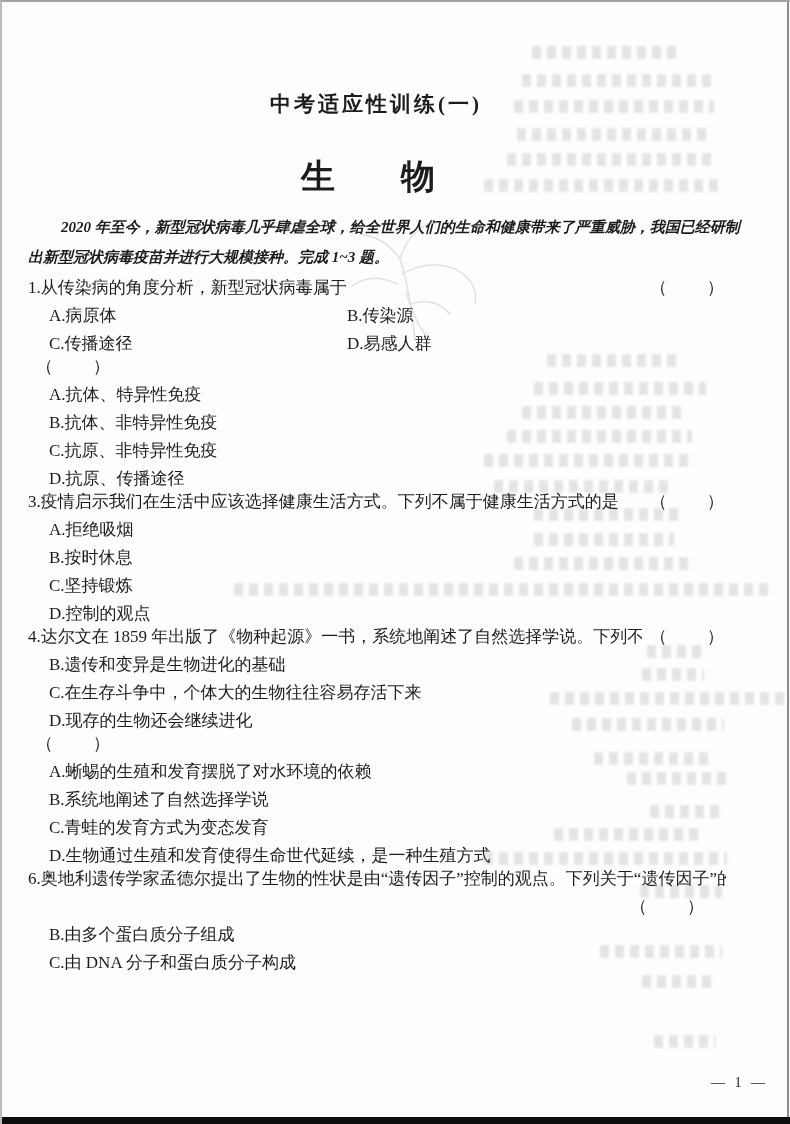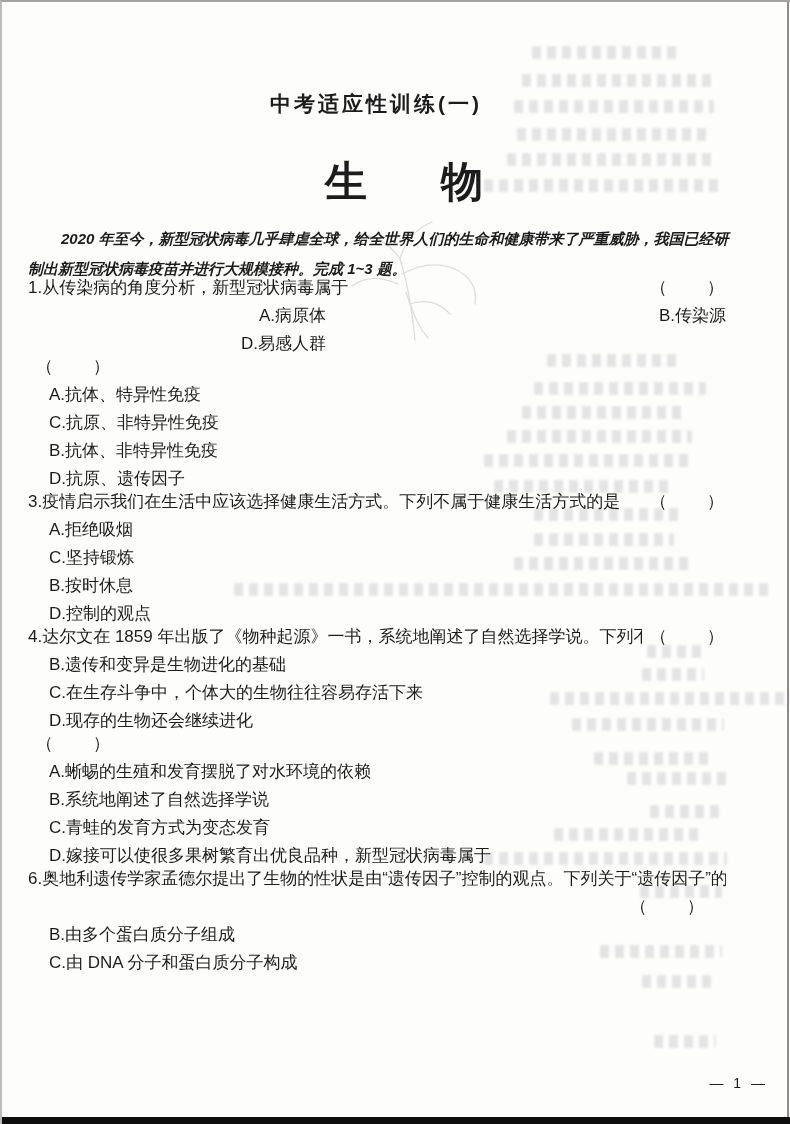--- a/index.html
+++ b/index.html
@@ -1,55 +1,55 @@
 <!DOCTYPE html>
 <html><head>
 <meta charset="utf-8">
 <style>
   html,body{margin:0;padding:0;background:#e8e8e8;}
   .page{
     position:relative;
     width:790px;height:1124px;
     background:#fdfdfc;
     overflow:hidden;
-    font-family:Liberation Sans, sans-serif;
+    font-family:Liberation Serif, serif;
     color:#1c1c1c;
     box-sizing:border-box;
     border-top:2px solid #a3a3a3;
     border-left:2px solid #bcbcbc;
   }
   .right-edge{position:absolute;top:0;bottom:0;right:1px;width:2px;background:#8f8a8c;}
   .bottom-edge{position:absolute;left:0;right:0;bottom:0;height:7px;background:#0e0e0e;}
 
   .header-title{
     position:absolute;top:88px;left:0;width:748px;
     text-align:center;font-size:21px;font-weight:700;letter-spacing:3px;
   }
   .subject-title{
     position:absolute;top:152px;left:0;width:748px;
-    text-align:center;font-size:42px;font-weight:700;letter-spacing:16px;padding-left:36px;
+    text-align:center;font-size:34px;font-weight:700;letter-spacing:16px;
   }
   .intro{
-    position:absolute;top:222px;left:26px;width:714px;
+    position:absolute;top:210px;left:26px;width:714px;
     font-size:15px;line-height:30px;
     font-style:italic;font-weight:600;
     text-indent:2.2em;
   }
   .questions{
     position:absolute;top:272px;left:26px;width:698px;
     font-size:17px;
   }
   .question{margin-top:-5px;}
   .question:first-child{margin-top:0;}
   .stem-row{display:flex;justify-content:space-between;line-height:28px;white-space:nowrap;}
   .stem-text{flex:0 1 auto;overflow:hidden;}
   .bracket{flex:0 0 auto;padding-left:8px;letter-spacing:2px;}
   .bracket-row{text-align:right;line-height:28px;padding-right:10px;letter-spacing:2px;}
   .options .option{display:block;line-height:28px;padding-left:21px;white-space:nowrap;}
-  .options.two-col{display:grid;grid-template-columns:298px 1fr;text-align:right;}
+  .options.two-col{display:grid;grid-template-columns:298px 1fr;}
   .page-number{
     position:absolute;right:22px;bottom:33px;
     font-size:14px;letter-spacing:3px;
   }
   
   .smudge{
     position:absolute;height:13px;border-radius:2px;
     opacity:.45;filter:blur(1.1px);
     background:repeating-linear-gradient(90deg,
       rgba(112,112,118,.38) 0 9px, rgba(0,0,0,0) 9px 15px);
@@ -80,43 +80,44 @@
 
   <div class="questions">
       <div class="question">
         <div class="stem-row">
           <span class="stem-text">1.从传染病的角度分析，新型冠状病毒属于</span>
           <span class="bracket">（　　）</span>
         </div>
         <div class="options two-col">
           <span class="option">A.病原体</span>
           <span class="option">B.传染源</span>
+          <span class="option">C.传播途径</span>
           <span class="option">D.易感人群</span>
         </div>
       </div>
       <div class="question">
         <div class="stem-row">
           <span class="bracket">（　　）</span>
         </div>
         <div class="options">
           <span class="option">A.抗体、特异性免疫</span>
+          <span class="option">B.抗体、非特异性免疫</span>
           <span class="option">C.抗原、非特异性免疫</span>
-          <span class="option">B.抗体、非特异性免疫</span>
-          <span class="option">D.抗原、遗传因子</span>
+          <span class="option">D.抗原、传播途径</span>
         </div>
       </div>
       <div class="question">
         <div class="stem-row">
           <span class="stem-text">3.疫情启示我们在生活中应该选择健康生活方式。下列不属于健康生活方式的是</span>
           <span class="bracket">（　　）</span>
         </div>
         <div class="options">
           <span class="option">A.拒绝吸烟</span>
+          <span class="option">B.按时休息</span>
           <span class="option">C.坚持锻炼</span>
-          <span class="option">B.按时休息</span>
           <span class="option">D.控制的观点</span>
         </div>
       </div>
       <div class="question">
         <div class="stem-row">
           <span class="stem-text">4.达尔文在 1859 年出版了《物种起源》一书，系统地阐述了自然选择学说。下列不符合自然选择学说的是</span>
           <span class="bracket">（　　）</span>
         </div>
         <div class="options">
           <span class="option">B.遗传和变异是生物进化的基础</span>
@@ -125,21 +126,21 @@
         </div>
       </div>
       <div class="question">
         <div class="stem-row">
           <span class="bracket">（　　）</span>
         </div>
         <div class="options">
           <span class="option">A.蜥蜴的生殖和发育摆脱了对水环境的依赖</span>
           <span class="option">B.系统地阐述了自然选择学说</span>
           <span class="option">C.青蛙的发育方式为变态发育</span>
-          <span class="option">D.嫁接可以使很多果树繁育出优良品种，新型冠状病毒属于</span>
+          <span class="option">D.生物通过生殖和发育使得生命世代延续，是一种生殖方式</span>
         </div>
       </div>
       <div class="question">
         <div class="stem-row">
           <span class="stem-text">6.奥地利遗传学家孟德尔提出了生物的性状是由“遗传因子”控制的观点。下列关于“遗传因子”的叙述，正确的是</span>
         </div>
         <div class="bracket-row"><span class="bracket-row">（　　）</span></div>
         <div class="options">
           <span class="option">B.由多个蛋白质分子组成</span>
           <span class="option">C.由 DNA 分子和蛋白质分子构成</span>

